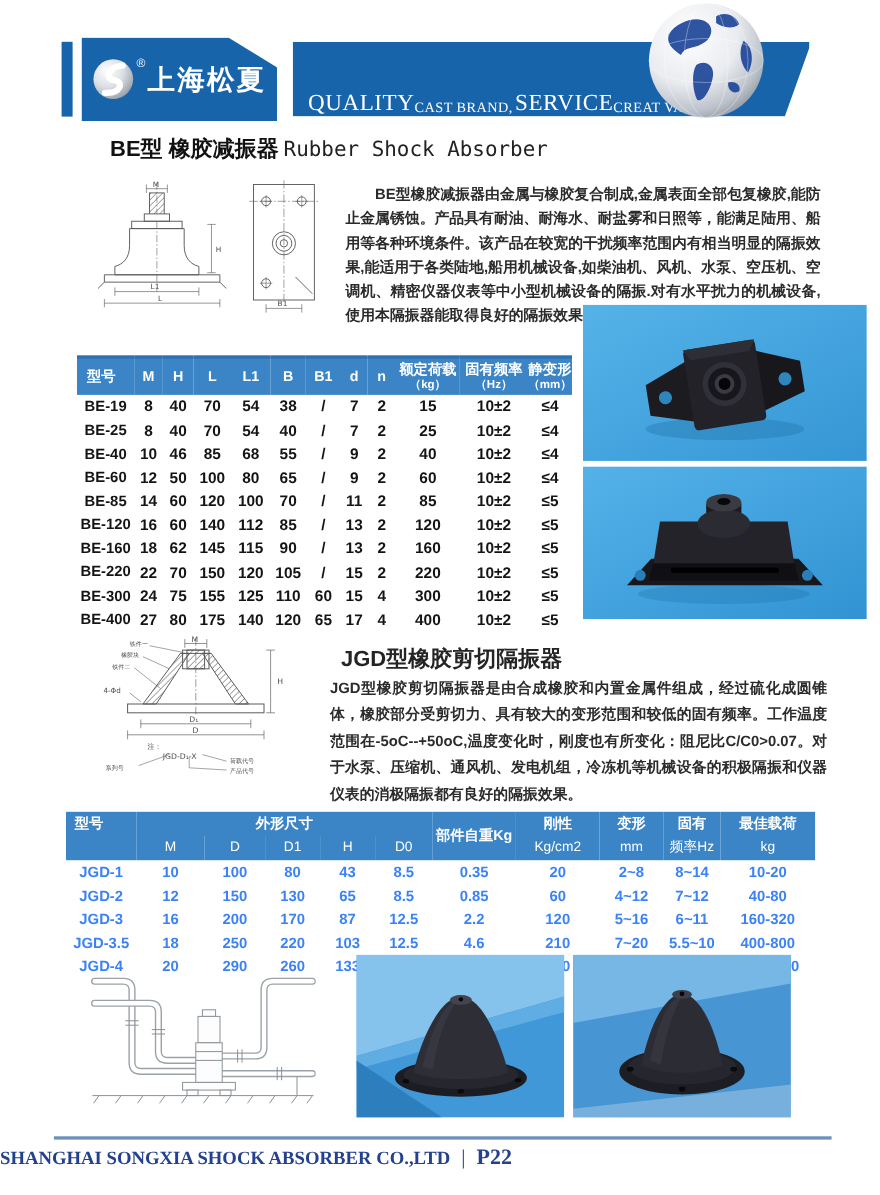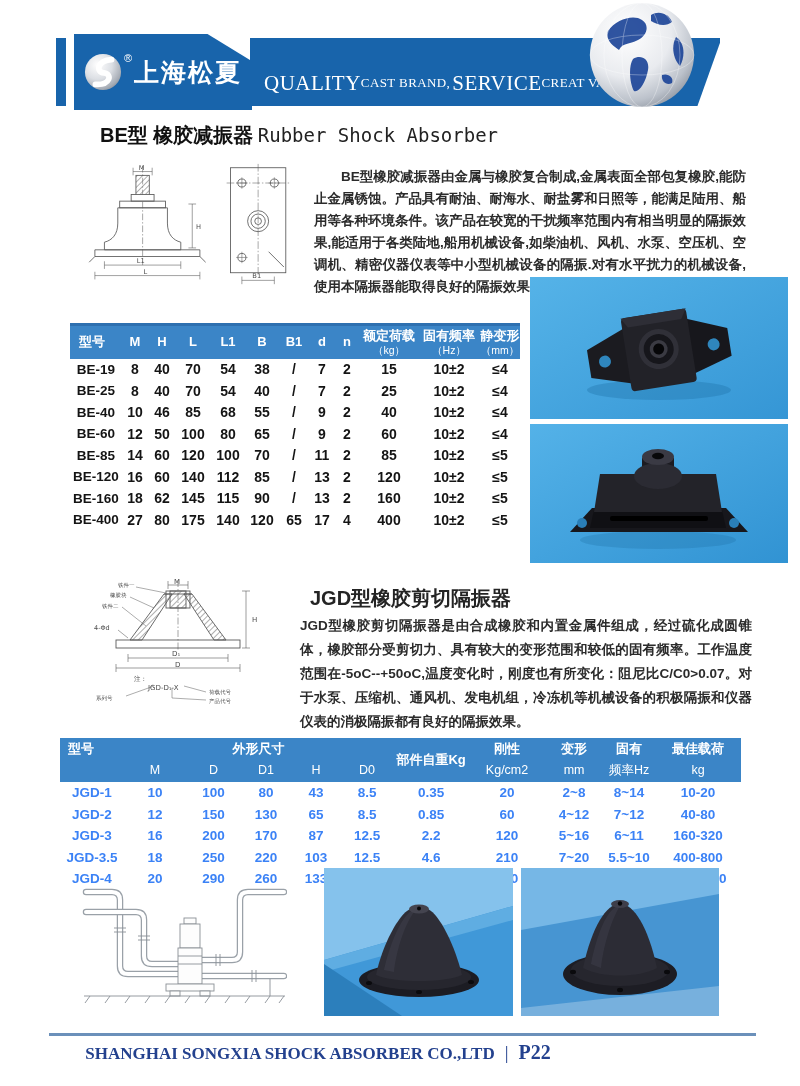--- a/index.html
+++ b/index.html
@@ -9,44 +9,44 @@
   .abs{position:absolute;}
 
   
   .vbar{left:56px;top:38px;width:10px;height:68px;background:#1864ab;}
   .logo-box{left:74px;top:34px;width:178px;height:76px;background:#1864ab;
     clip-path:polygon(0 0,75% 0,100% 36%,100% 100%,0 100%);
     display:flex;align-items:center;padding-left:10px;}
   .sphere{width:38px;height:38px;flex:0 0 auto;}
   .reg{color:#fff;font-size:11px;position:relative;top:-14px;margin-left:2px;}
   .brand{color:#fff;font-size:25px;font-weight:700;letter-spacing:2px;margin-left:2px;white-space:nowrap;}
-  .banner{left:250px;top:38px;width:470px;height:68px;background:#1864ab;
+  .banner{left:266px;top:38px;width:470px;height:68px;background:#1864ab;
     clip-path:polygon(0 0,100% 0,100% 7%,95.2% 100%,0 100%);
-    display:flex;align-items:center;padding:22px 0 0 14px;color:#fff;
+    display:flex;align-items:flex-end;padding:22px 0 0 14px;color:#fff;
     font-family:"Liberation Serif","DejaVu Serif",serif;white-space:nowrap;}
   .tg-big{font-size:21px;letter-spacing:.5px;}
   .tg-small{font-size:13px;letter-spacing:.4px;margin-right:2px;}
   .globe{left:588px;top:1px;width:108px;height:108px;z-index:5;}
 
   
   .be-title{left:100px;top:122px;white-space:nowrap;}
   .be-title .cn{font-size:20px;font-weight:700;color:#111;}
   .be-title .en{font-family:"DejaVu Sans Mono","Liberation Mono",monospace;font-size:19px;color:#222;}
   .be-draw{left:80px;top:162px;width:235px;height:126px;}
   .be-desc{left:314px;top:166px;width:432px;font-size:13.5px;line-height:22px;
     text-align:justify;text-indent:2em;font-weight:600;color:#2b2b2b;}
 
   
   table{border-collapse:collapse;table-layout:fixed;margin-top:28px;}
   th,td{padding:0;}
   .t1{left:70px;top:295px;width:450px;}
   .t1 th{background:#3b85c7;color:#fff;height:34px;border-top:3px solid #2e70b0;
     font-size:13px;font-weight:600;text-align:center;vertical-align:middle;line-height:1.15;}
   .t1 th .l1{font-size:13px;}
-  .t1 th .l2{font-size:10.5px;font-weight:400;}
+  .t1 th .l2{font-size:10.5px;font-weight:700;}
   .t1 th:first-child{text-align:left;padding-left:9px;}
   .t1 td{height:21.5px;text-align:center;font-size:14px;font-weight:700;color:#141414;}
   .t1 td:first-child{font-size:13.5px;}
 
   .t2{left:60px;top:710px;width:681px;}
   .t2 th{background:#3b85c7;color:#fff;font-weight:600;text-align:center;vertical-align:middle;
     font-size:13px;height:22px;line-height:1.1;}
   .t2 th.vt{vertical-align:top;text-align:left;padding:4px 0 0 8px;}
   .t2 tr.sub th{font-size:12.5px;font-weight:500;}
   .t2 td{height:21.5px;text-align:center;font-size:13.5px;font-weight:600;color:#3b82f6;}
@@ -61,21 +61,21 @@
   
   .jgd-draw{left:92px;top:578px;width:170px;height:128px;}
   .jgd-title{left:310px;top:585px;font-size:20px;font-weight:700;color:#242424;white-space:nowrap;}
   .jgd-desc{left:300px;top:614px;width:452px;font-size:13.5px;line-height:24px;
     text-align:justify;font-weight:600;color:#2b2b2b;}
 
   .pipe-draw{left:82px;top:876px;width:205px;height:138px;}
 
   
   .footer-rule{left:49px;top:1033px;width:707px;height:3px;background:#6b90ba;}
-  .footer{left:0;top:1041px;width:636px;text-align:center;white-space:nowrap;
+  .footer{left:0;top:1041px;width:636px;white-space:nowrap;
     font-family:"Liberation Serif","DejaVu Serif",serif;color:#23418e;}
   .footer .fco{font-size:17px;font-weight:700;}
   .footer .fsep{font-size:19px;font-weight:400;margin:0 6px;}
   .footer .fpage{font-size:20px;font-weight:700;}
 
   svg text{font-family:"DejaVu Sans",sans-serif;}
 </style>
 </head>
 <body>
 
@@ -345,20 +345,48 @@
           <td>115</td>
           <td>90</td>
           <td>/</td>
           <td>13</td>
           <td>2</td>
           <td>160</td>
           <td>10±2</td>
           <td>≤5</td>
         </tr>
         <tr>
+          <td>BE-220</td>
+          <td>22</td>
+          <td>70</td>
+          <td>150</td>
+          <td>120</td>
+          <td>105</td>
+          <td>/</td>
+          <td>15</td>
+          <td>2</td>
+          <td>220</td>
+          <td>10±2</td>
+          <td>≤5</td>
+        </tr>
+        <tr>
+          <td>BE-300</td>
+          <td>24</td>
+          <td>75</td>
+          <td>155</td>
+          <td>125</td>
+          <td>110</td>
+          <td>60</td>
+          <td>15</td>
+          <td>4</td>
+          <td>300</td>
+          <td>10±2</td>
+          <td>≤5</td>
+        </tr>
+        <tr>
           <td>BE-400</td>
           <td>27</td>
           <td>80</td>
           <td>175</td>
           <td>140</td>
           <td>120</td>
           <td>65</td>
           <td>17</td>
           <td>4</td>
           <td>400</td>

